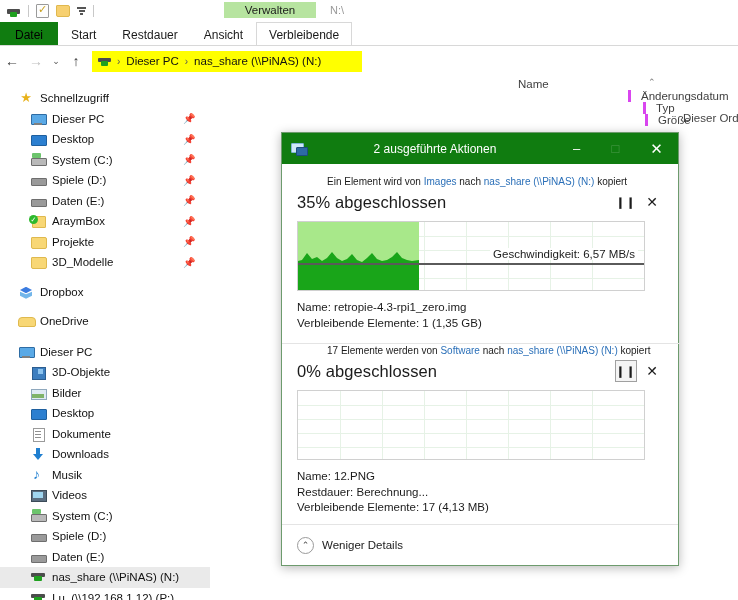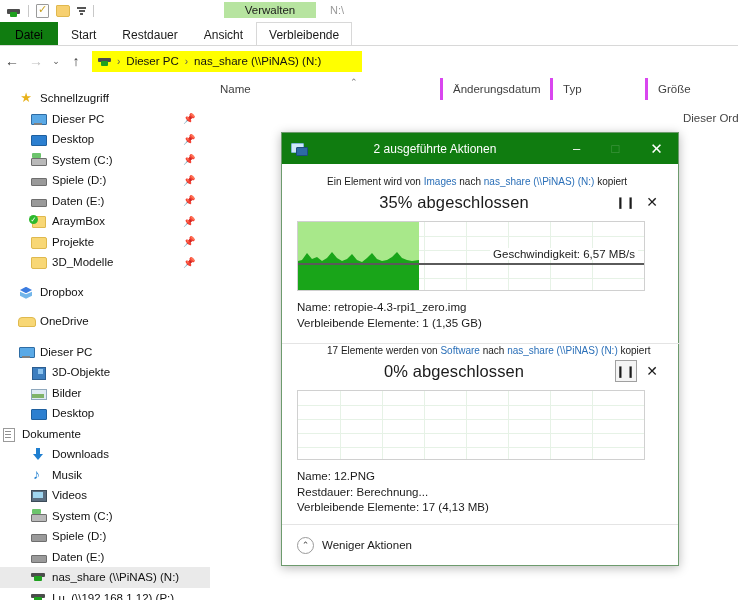--- a/index.html
+++ b/index.html
@@ -67,21 +67,21 @@
     flex: 0 0 auto; min-width: 270px;
     font-size: 11.5px; color:#111;
   }
   .addr-ico { width:13px;height:11px;position:relative;}
   .addr-ico::before{content:"";position:absolute;left:0;top:2px;width:13px;height:4px;background:#4c4c4c;border-radius:1px;}
   .addr-ico::after{content:"";position:absolute;left:3px;top:5px;width:7px;height:5px;background:#1fa01f;border-radius:1px;}
   .chev { color: #555; font-size: 10px; margin: 0 1px; }
 
   
   .colhdr { position: absolute; left: 210px; top: 78px; width: 528px; height: 22px;
-            background:#fff; display:flex; align-items:flex-end; font-size:11.5px; color:#3f3f3f;}
+            background:#fff; display:flex; align-items:flex-end; font-size:11.5px; color:#3f3f3f;flex-direction:column;}
   .colhdr .c { position:relative; height:22px; display:flex;align-items:center;padding-left:10px;
                border-left:3px solid #d946ef;}
   .colhdr .c:first-child{border-left:none;}
   .sortcaret{position:absolute;left:140px;top:-1px;color:#777;font-size:9px;}
   .thisfolder{position:absolute; left:683px; top:112px; font-size:11.5px; color:#444; white-space:nowrap;}
 
   
   .sidebar { position:absolute; left:0; top:88px; width:210px; height:512px; background:#fff; overflow:hidden;}
   .navitem { height: 20.5px; display:flex; align-items:center; font-size:11.5px; color:#111; position:relative;}
   .navitem .lbl { white-space:nowrap; }
@@ -131,21 +131,21 @@
   .dlg-title .t-ico::before{content:"";position:absolute;left:0;top:1px;width:11px;height:8px;background:#cfe8f8;border:1px solid #7fb4d8;border-radius:1px;}
   .dlg-title .t-ico::after{content:"";position:absolute;left:5px;top:5px;width:10px;height:7px;background:#2d6aa3;border:1px solid #1c4d7c;border-radius:1px;}
   .dlg-title .t-text{flex:1;text-align:center;}
   .winbtn{width:39px;height:31px;display:flex;align-items:center;justify-content:center;color:#ffffff;font-size:13px;}
   .winbtn.dimmed{color:#4d9c4d;}
   .winbtn.close{font-size:15px;width:43px;}
 
   .op { padding: 12px 15px 0 15px; }
   .op-line { font-size:10px; color:#1b1b1b; margin-bottom:4px;margin-left:30px; }
   .op-line .lnk { color:#2a6fb8; }
-  .op-head { display:flex; align-items:center; margin-bottom:8px;text-align:center; }
+  .op-head { display:flex; align-items:center; margin-bottom:8px; }
   .op-pct { font-size:16.5px; color:#1b1b1b; font-weight:400; flex:1; letter-spacing:.1px; }
   .opbtn { width:22px;height:22px;display:flex;align-items:center;justify-content:center;
            color:#1b1b1b; margin-left:4px; }
   .opbtn.pause{font-size:11px;letter-spacing:1px;font-weight:bold;}
   .opbtn.stop{font-size:14px;}
   .opbtn.focused{border:1px solid #a0a0a0;background:#f4f4f4;}
 
   .graph { width:348px; height:70px; border:1px solid #d0d0d0; position:relative; background:#ffffff; overflow:hidden; }
   .grid-v, .grid-h { position:absolute; background:#e6f2e6; }
   .grid-v { width:1px; height:100%; top:0; }
@@ -289,21 +289,21 @@
       <span class="lbl">3D-Objekte</span>
     </div>
     <div class="navitem" style="padding-left:30px">
       <span class="navicon i-pics"></span>
       <span class="lbl">Bilder</span>
     </div>
     <div class="navitem" style="padding-left:30px">
       <span class="navicon i-desktop"></span>
       <span class="lbl">Desktop</span>
     </div>
-    <div class="navitem" style="">
+    <div class="navitem" style="padding-left:30px">
       <span class="navicon i-docs"></span>
       <span class="lbl">Dokumente</span>
     </div>
     <div class="navitem" style="padding-left:30px">
       <span class="navicon i-dl"></span>
       <span class="lbl">Downloads</span>
     </div>
     <div class="navitem" style="padding-left:30px">
       <span class="navicon i-music"></span>
       <span class="lbl">Musik</span>
@@ -419,17 +419,17 @@
         </div>
         <div>
           <span>Verbleibende Elemente:</span>
           <span>17 (4,13 MB)</span>
         </div>
       </div>
     </div>
 
     <div class="dlg-footer">
       <span class="circ">⌃</span>
-      <span class="footer-lbl">Weniger Aktionen</span>
+      <span class="footer-lbl">Weniger Details</span>
     </div>
   </div>
 
 </div>
 
 </body></html>

